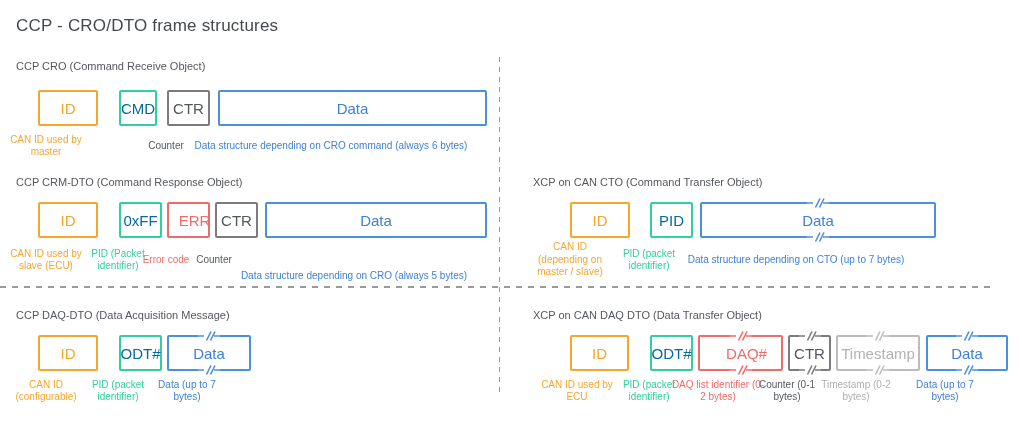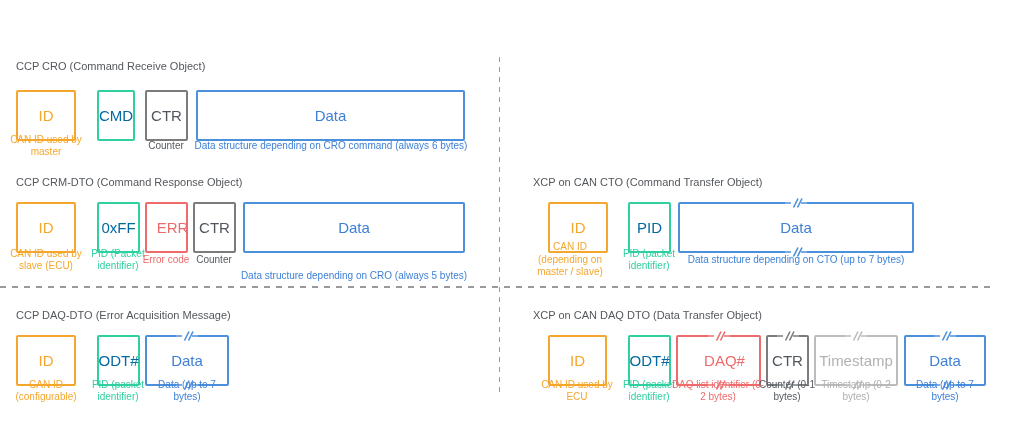--- a/index.html
+++ b/index.html
@@ -2,23 +2,23 @@
 <html><head>
 <meta charset="utf-8">
 <style>
   html,body{margin:0;padding:0;background:#ffffff;}
   body{font-family:"Liberation Sans", sans-serif;}
   #page{position:relative;width:1022px;height:428px;background:#fff;overflow:hidden;}
 
   .panel-title{position:absolute;font-size:17px;color:#45494e;letter-spacing:.2px;white-space:nowrap;}
   .sec-label{position:absolute;font-size:11px;color:#54575c;white-space:nowrap;}
 
-  .box{position:absolute;height:51px;box-sizing:border-box;border:2px solid;border-radius:2px;
+  .box{position:absolute;height:36px;box-sizing:border-box;border:2px solid;border-radius:2px;
        background:#fff;display:flex;align-items:center;justify-content:center;
-       font-size:15px;white-space:nowrap;}
+       font-size:15px;white-space:nowrap;margin-left:22px;}
   .cap{position:absolute;height:32px;display:flex;align-items:center;justify-content:center;
        text-align:center;font-size:10px;line-height:1.25;}
 
   
   .b-orange{border-color:#F5A62C;color:#F5A62C;}
   .b-teal  {border-color:#30CFA0;color:#0369a1;justify-content:center;}
   .b-gray  {border-color:#7C7C7C;color:#50575E;}
   .b-red   {border-color:#EF6B6B;color:#EF6B6B;padding-left:12px;}
   .b-blue  {border-color:#4A90DA;color:#3F80D6;}
   .b-lgray {border-color:#BCBCBC;color:#B2B2B2;}
@@ -42,20 +42,21 @@
   .vdash{position:absolute;left:499px;top:57px;width:1px;height:335px;
          background:repeating-linear-gradient(180deg,#9a9a9a 0 5px,transparent 5px 10px);}
   .hdash{position:absolute;left:0;top:286px;width:993px;height:2px;
          background:repeating-linear-gradient(90deg,#9a9a9a 0 6px,transparent 6px 12px);}
 </style>
 </head>
 <body>
 
 <div id="page">
 
+  <div class="panel-title" style="left:16px;top:16px;">CCP - CRO/DTO frame structures</div>
 
   <div class="vdash"></div>
   <div class="hdash"></div>
 
   <div class="sec-label" style="left:16px;top:60px;">CCP CRO (Command Receive Object)</div>
 
   <div class="box b-orange" style="left:16px;top:90px;width:60px;">
     <span>ID</span>
   </div>
   <div class="box b-teal" style="left:97px;top:90px;width:38px;">
@@ -89,21 +90,21 @@
   <div class="box b-blue" style="left:243px;top:202px;width:222px;">
     <span>Data</span>
   </div>
 
   <div class="cap t-orange" style="left:4px;top:244px;width:84px;">CAN ID used by slave (ECU)</div>
   <div class="cap t-teal" style="left:85px;top:244px;width:66px;">PID (Packet identifier)</div>
   <div class="cap t-red" style="left:141px;top:244px;width:50px;">Error code</div>
   <div class="cap t-gray" style="left:184px;top:244px;width:60px;">Counter</div>
   <div class="cap t-blue" style="left:219px;top:260px;width:270px;">Data structure depending on CRO (always 5 bytes)</div>
 
-  <div class="sec-label" style="left:16px;top:309px;">CCP DAQ-DTO (Error Acquisition Message)</div>
+  <div class="sec-label" style="left:16px;top:309px;">CCP DAQ-DTO (Data Acquisition Message)</div>
 
   <div class="box b-orange" style="left:16px;top:335px;width:60px;">
     <span>ID</span>
   </div>
   <div class="box b-teal" style="left:97px;top:335px;width:43px;">
     <span>ODT#</span>
   </div>
   <div class="box b-blue" style="left:145px;top:335px;width:84px;">
     <span class="brk brk-top">
       <svg width="22" height="12" viewBox="0 0 22 12">

